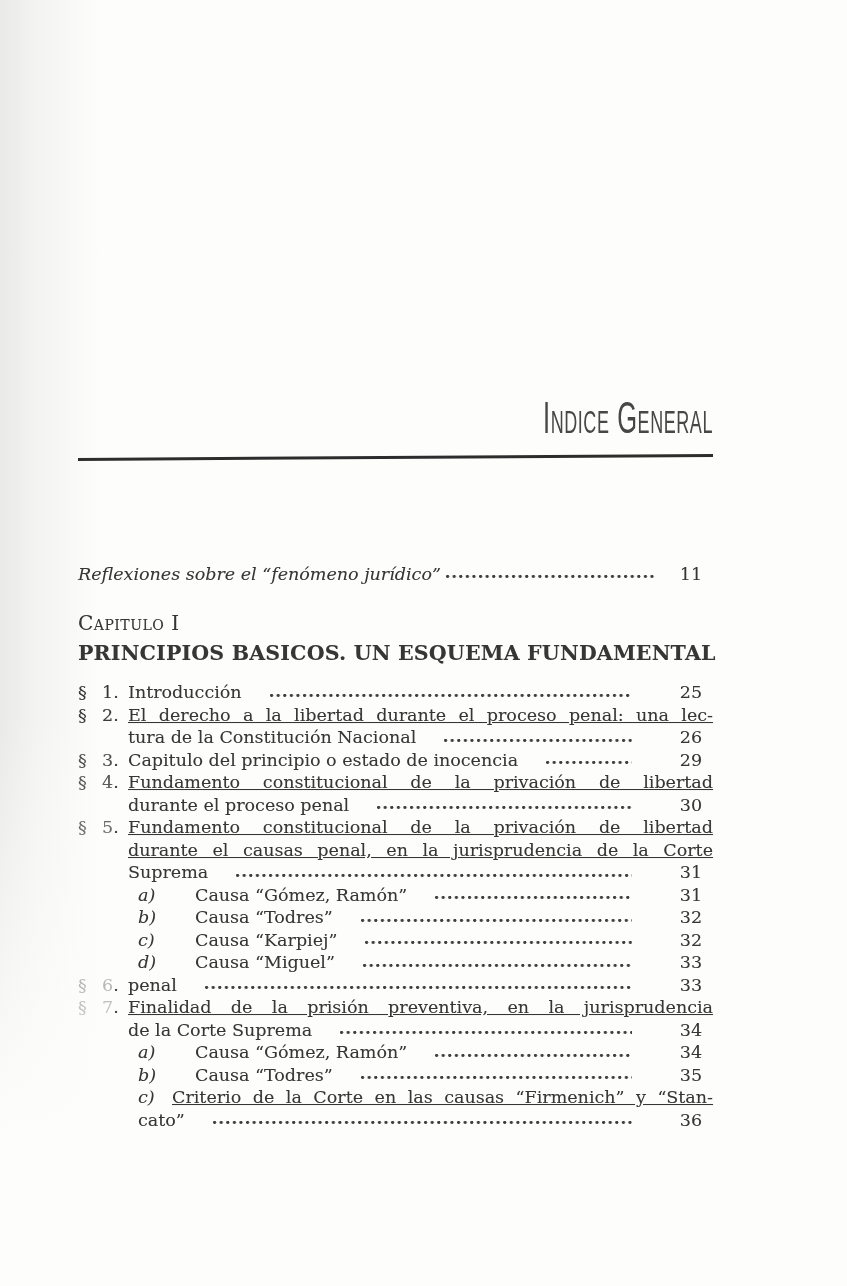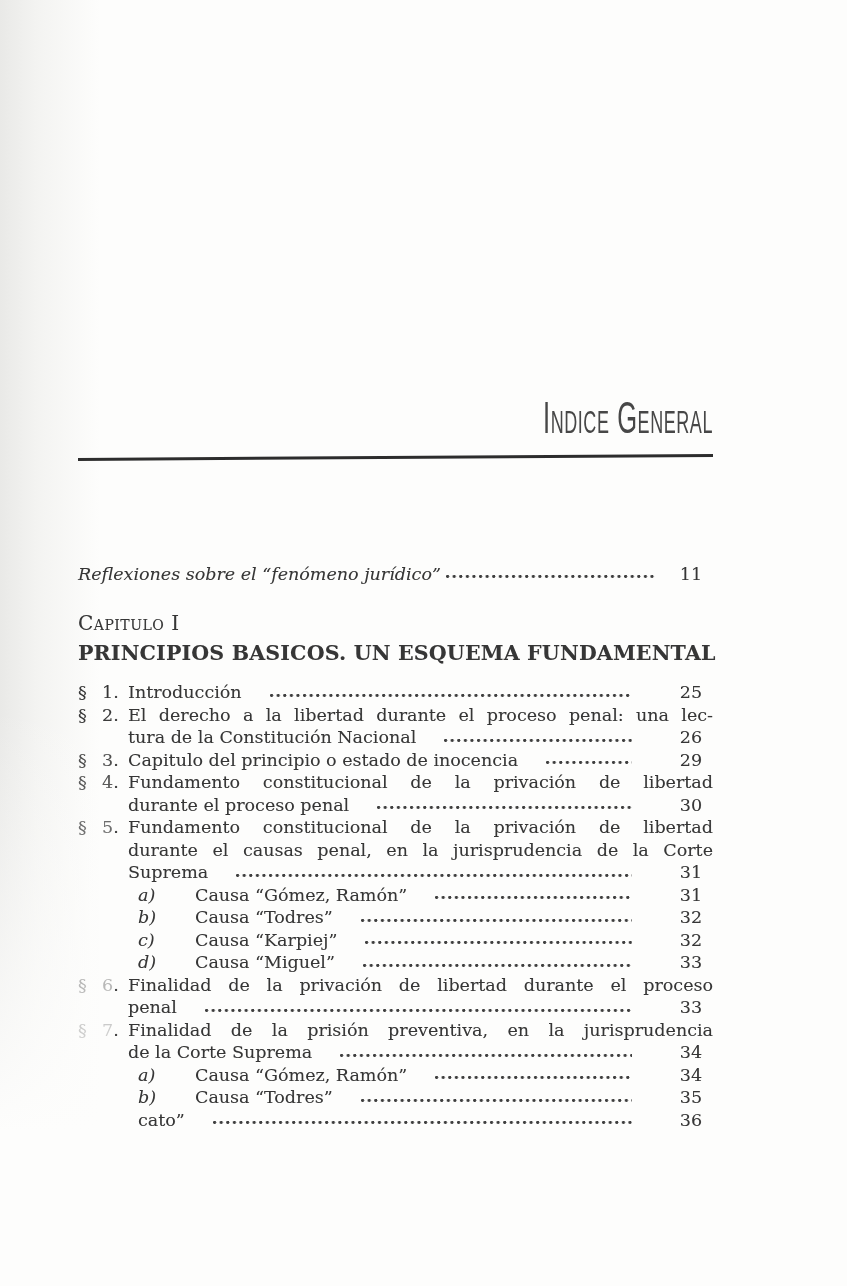--- a/index.html
+++ b/index.html
@@ -97,21 +97,21 @@
   }
   
   .entries { margin-top: 15px; }
   .entry { display: flex; align-items: flex-start; }
   .entry .mark  { width: 24px; flex: 0 0 24px; }
   .entry .num   { width: 26px; flex: 0 0 26px; }
   .ebody { flex: 1 1 auto; min-width: 0; }
   .entry.level2 { display: block; padding-left: 60px; }
   .submark { display: inline-block; width: 34px; font-style: italic; }
   .line { min-height: 22.5px; gap: 23px; }
-  .line.just { text-align: justify; text-align-last: justify; }
+  .line.just { text-align: justify; text-align-last: justify; text-decoration: underline; }
   .line.last { display: flex; align-items: baseline; }
 </style>
 </head>
 <body>
 
 <div class="page">
   <div class="content">
 
     <header class="toc-header">
       <h1 class="toc-title">Indice General</h1>
@@ -228,21 +228,20 @@
                 <span class="txt">Causa “Miguel”</span>
                 <span class="dots"></span>
                 <span class="pg">33</span>
               </div>
             </div>
           </div>
           <div class="entry level1">
             <span class="mark">§</span>
             <span class="num">6.</span>
             <div class="ebody">
-              <div class="line just">Finalidad de la privación de libertad durante el proceso</div>
               <div class="line last">
                 <span class="txt">penal</span>
                 <span class="dots"></span>
                 <span class="pg">33</span>
               </div>
             </div>
           </div>
           <div class="entry level1">
             <span class="mark">§</span>
             <span class="num">7.</span>
@@ -270,20 +269,21 @@
               <div class="line last">
                 <span class="submark">b)</span>
                 <span class="txt">Causa “Todres”</span>
                 <span class="dots"></span>
                 <span class="pg">35</span>
               </div>
             </div>
           </div>
           <div class="entry level2">
             <div class="ebody">
+              <div class="line just"><span class="submark">c)</span>Criterio de la Corte en las causas “Firmenich” y “Stan-</div>
               <div class="line last">
                 <span class="txt">cato”</span>
                 <span class="dots"></span>
                 <span class="pg">36</span>
               </div>
             </div>
           </div>
         </div>
 
     </main>

